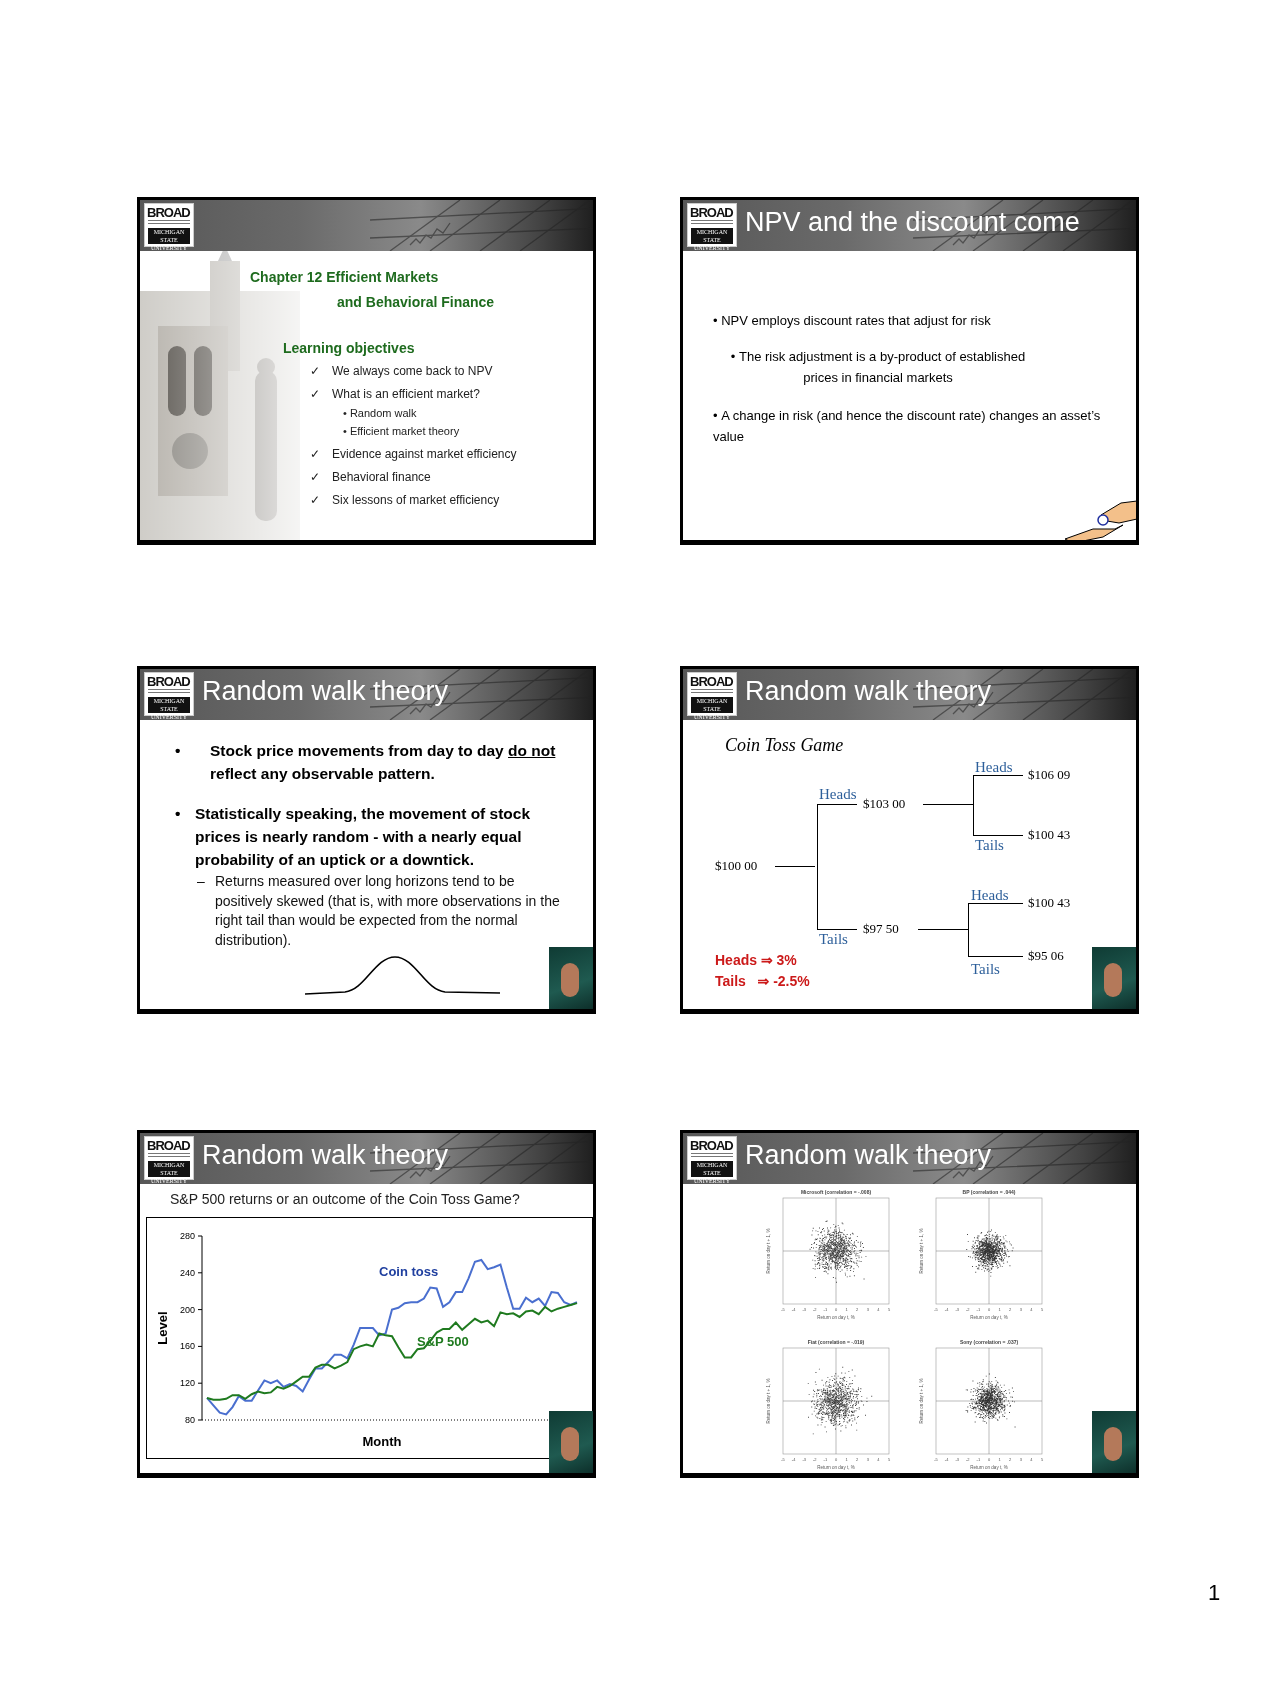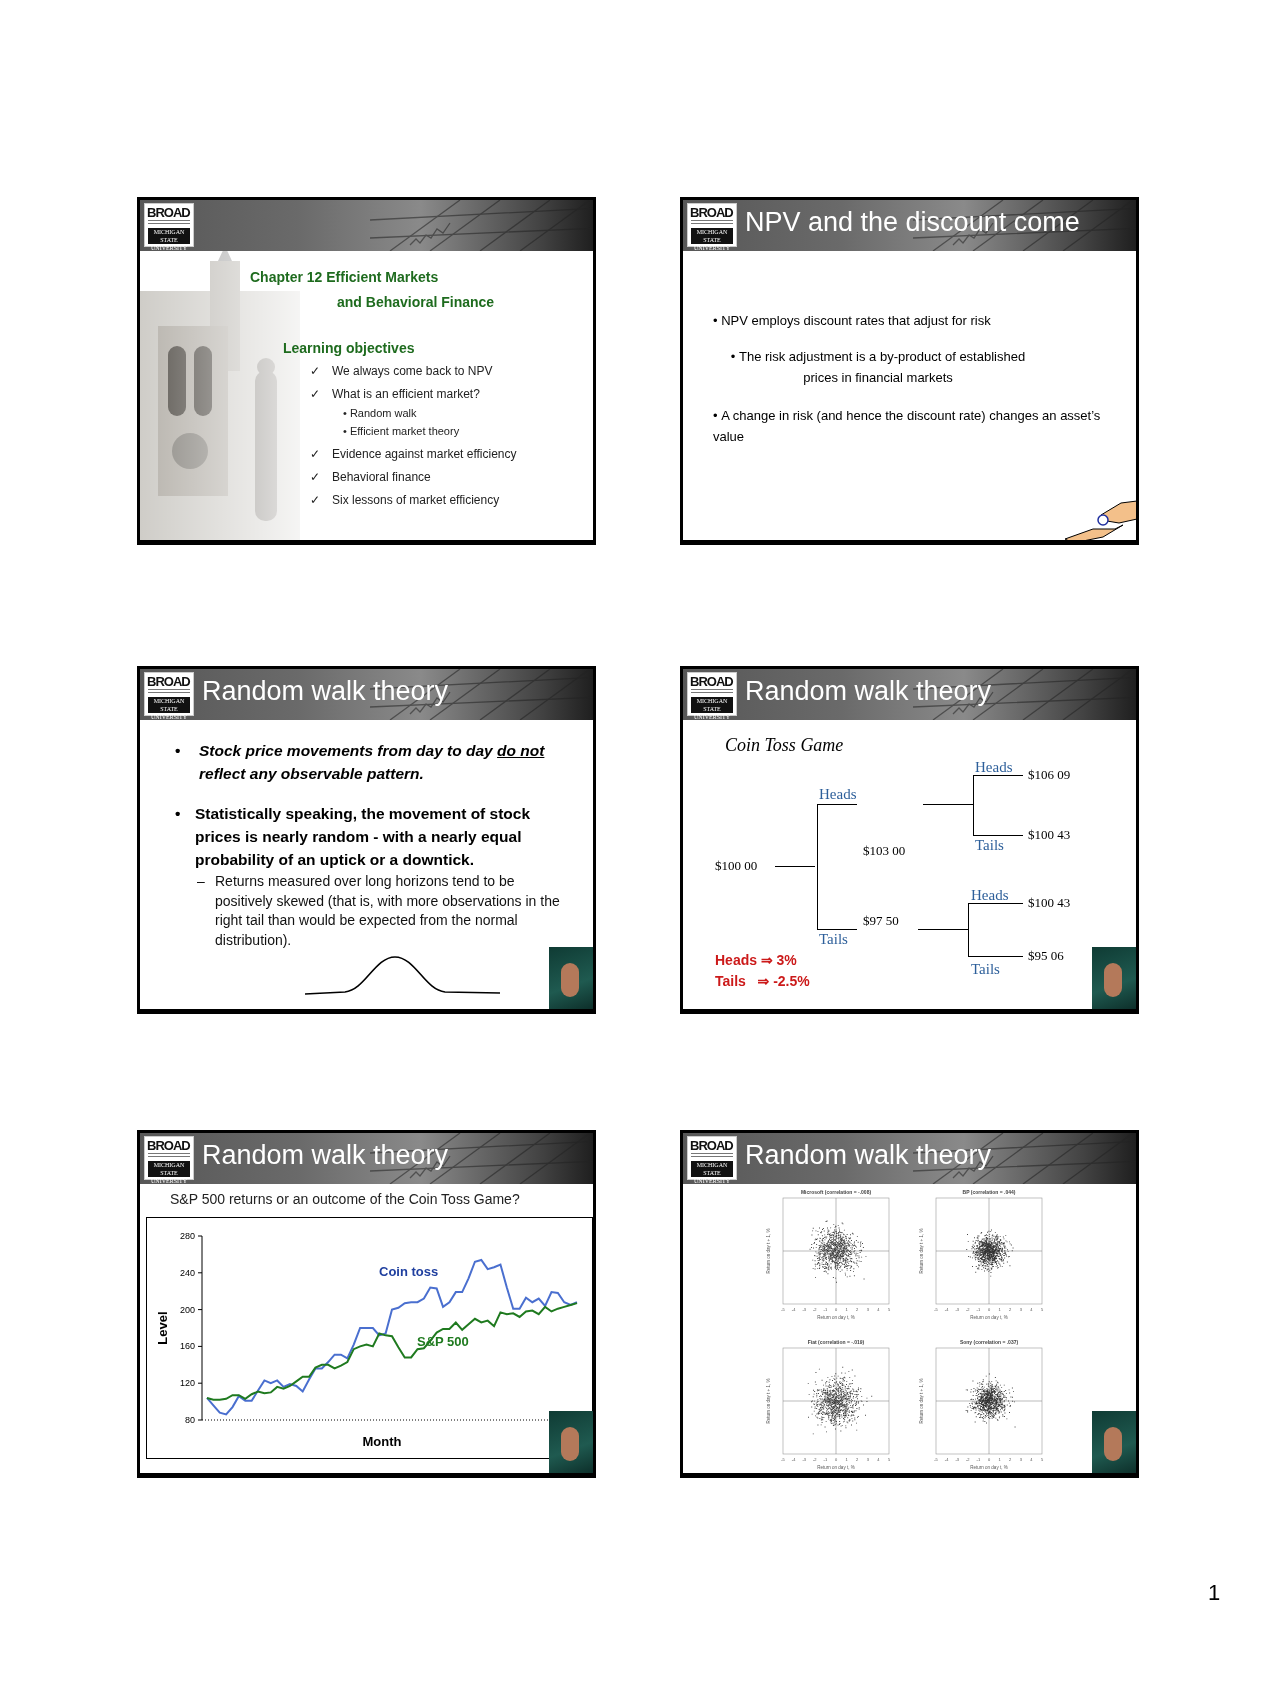--- a/index.html
+++ b/index.html
@@ -121,21 +121,21 @@
     </svg>
     <div class="logo">
       <div class="b">BROAD</div>
         <div class="l1"></div>
         <div class="l2"></div>
       <div class="msu">MICHIGAN STATE UNIVERSITY</div>
     </div>
     <div class="title">Random walk theory</div>
   </div>
   <div class="abs b3" style="left:35px;top:70px;">•</div>
-  <div class="abs b3" style="left:59px;top:70px;width:380px;font-style:italic;"><span>Stock price movements from day to day </span><u>do not</u><span> reflect any observable pattern.</span></div>
+  <div class="abs b3" style="left:70px;top:70px;width:380px;"><span>Stock price movements from day to day </span><u>do not</u><span> reflect any observable pattern.</span></div>
   <div class="abs b3" style="left:35px;top:133px;">•</div>
   <div class="abs b3" style="left:55px;top:133px;width:380px;">Statistically speaking, the movement of stock prices is nearly random - with a nearly equal probability of an uptick or a downtick.</div>
   <div class="abs sub3" style="left:57px;top:203px;">–</div>
   <div class="abs sub3" style="left:75px;top:203px;width:350px;">Returns measured over long horizons tend to be positively skewed (that is, with more observations in the right tail than would be expected from the normal distribution).</div>
   <svg class="abs" style="left:165px;top:285px;" width="200" height="45">
     <path d="M0 40 L40 38 C60 36 70 3 90 3 C110 3 120 36 140 38 L195 39" fill="none" stroke="#000" stroke-width="1.6"></path>
   </svg>
   <div class="corner">
       <div class="hand"></div>
     </div>
@@ -168,23 +168,23 @@
   <div class="ln" style="left:290px;top:106px;width:1px;height:60px;"></div>
   <div class="ln" style="left:290px;top:106px;width:50px;height:1px;"></div>
   <div class="ln" style="left:290px;top:166px;width:50px;height:1px;"></div>
   <div class="ln" style="left:235px;top:260px;width:50px;height:1px;"></div>
   <div class="ln" style="left:285px;top:234px;width:1px;height:53px;"></div>
   <div class="ln" style="left:285px;top:234px;width:55px;height:1px;"></div>
   <div class="ln" style="left:285px;top:287px;width:55px;height:1px;"></div>
 
   <div class="abs val" style="left:32px;top:189px;">$100 00</div>
   <div class="abs hl" style="left:136px;top:117px;">Heads</div>
-  <div class="abs val" style="left:180px;top:127px;margin-top:47px;">$103 00</div>
+  <div class="abs val" style="left:180px;top:127px;">$103 00</div>
   <div class="abs hl" style="left:136px;top:262px;">Tails</div>
-  <div class="abs val" style="left:180px;top:244px;text-align:right;">$97 50</div>
+  <div class="abs val" style="left:180px;top:252px;text-align:right;">$97 50</div>
   <div class="abs hl" style="left:292px;top:90px;">Heads</div>
   <div class="abs val" style="left:345px;top:98px;">$106 09</div>
   <div class="abs hl" style="left:292px;top:168px;">Tails</div>
   <div class="abs val" style="left:345px;top:158px;">$100 43</div>
   <div class="abs hl" style="left:288px;top:218px;">Heads</div>
   <div class="abs val" style="left:345px;top:226px;">$100 43</div>
   <div class="abs hl" style="left:288px;top:292px;">Tails</div>
   <div class="abs val" style="left:345px;top:279px;">$95 06</div>
   <div class="abs red" style="left:32px;top:283px;white-space:pre;">Heads ⇒ 3%</div>
   <div class="abs red" style="left:32px;top:304px;white-space:pre;">Tails   ⇒ -2.5%</div>

